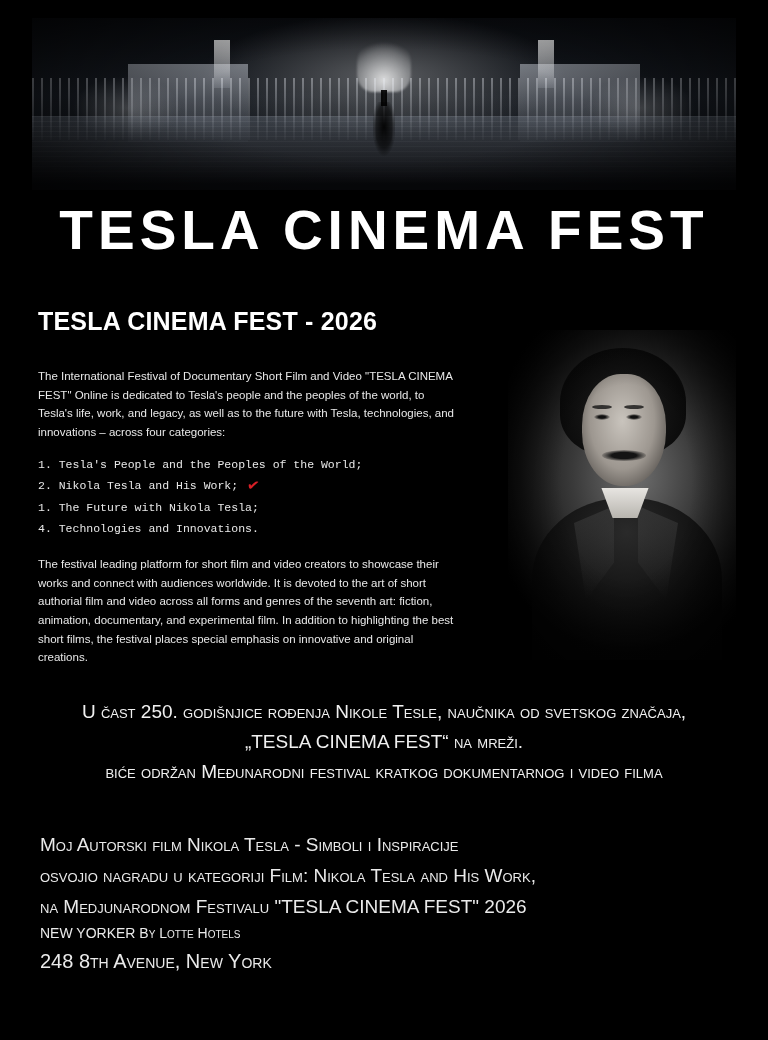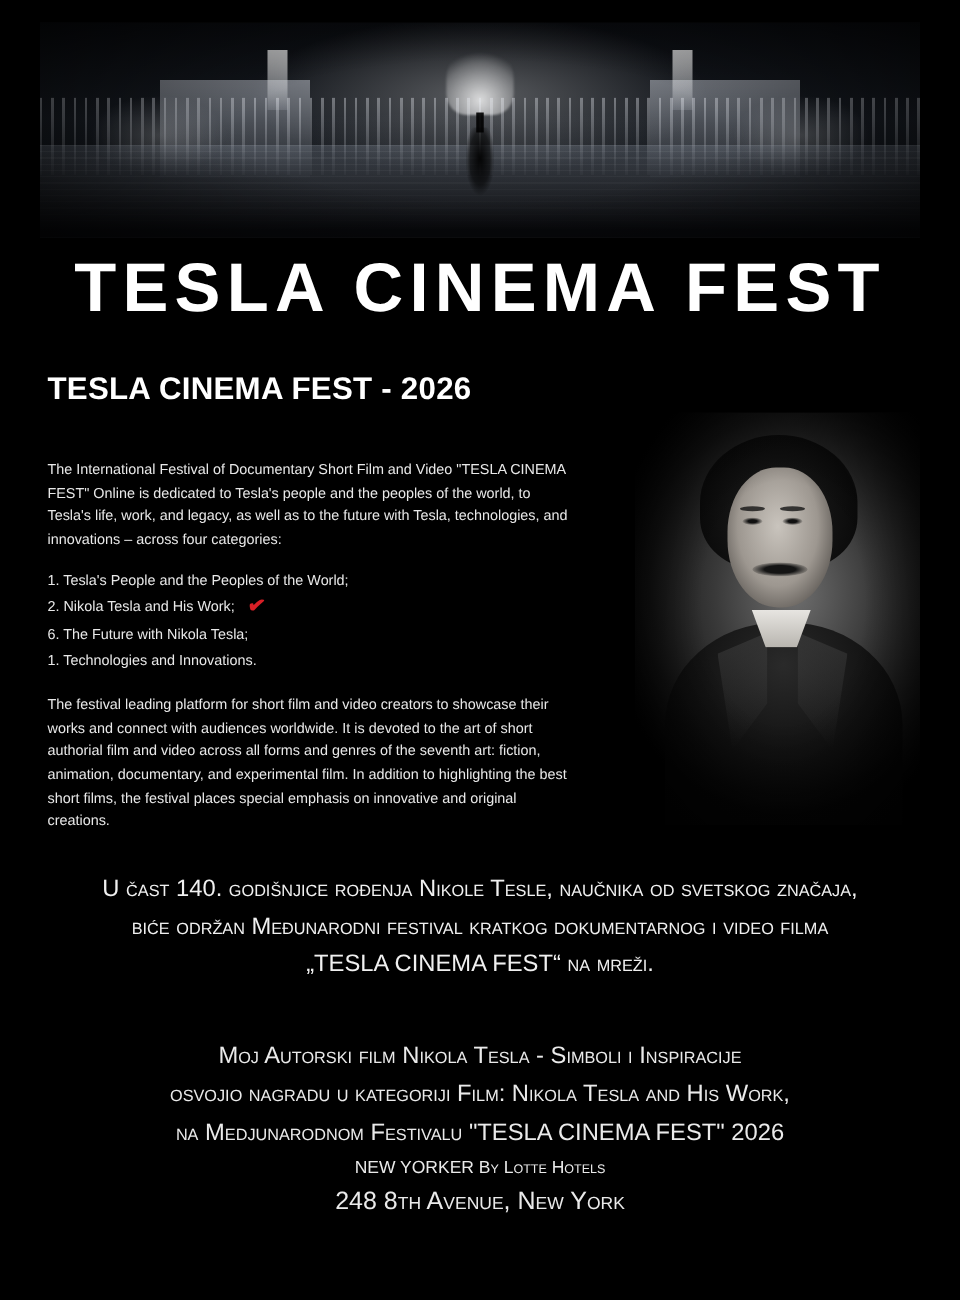--- a/index.html
+++ b/index.html
@@ -150,41 +150,42 @@
     letter-spacing: 5px;
     color: #ffffff;
     line-height: 1.1;
     font-family: "Liberation Sans", sans-serif;
   }
 
   
   .section-heading {
     position: absolute;
     left: 38px;
-    top: 297px;
+    top: 307px;
     font-size: 25px;
     font-weight: bold;
     color: #ffffff;
     letter-spacing: 0.2px;
   }
 
   .body-col {
     position: absolute;
     left: 38px;
     top: 367px;
     width: 432px;
     font-size: 11.5px;
     line-height: 1.62;
     color: #e8e8e8;
   }
   .body-col p { margin: 0 12px 14px 0; }
   .cat-list {
     margin: 0 0 16px 0;
     padding: 0;
     list-style: none;
+    font-family: Liberation Mono, monospace;
   }
   .cat-list li {
     position: relative;
     margin: 0 0 3px 0;
     font-size: 11.5px;
     line-height: 1.62;
   }
   .checkmark {
     display: inline-block;
     margin-left: 10px;
@@ -307,21 +308,21 @@
     font-family: "Liberation Sans", sans-serif;
     font-variant: small-caps;
   }
 
   
   .award-block {
     position: absolute;
     left: 40px;
     right: 40px;
     top: 830px;
-    text-align: center;
+    text-align: left;
     font-size: 19px;
     line-height: 1.62;
     color: #eaeaea;
     font-variant: small-caps;
   }
   .award-block .line-venue { font-size: 14px; }
   .award-block .line-address { font-size: 20px; }
 </style>
 </head>
 <body>
@@ -345,22 +346,22 @@
 
   <div class="fest-title">TESLA CINEMA FEST</div>
 
   <div class="section-heading">TESLA CINEMA FEST - 2026</div>
 
   <div class="body-col">
     <p>The International Festival of Documentary Short Film and Video "TESLA CINEMA FEST" Online is dedicated to Tesla's people and the peoples of the world, to Tesla's life, work, and legacy, as well as to the future with Tesla, technologies, and innovations – across four categories:</p>
     <ul class="cat-list">
       <li><span>1. Tesla's People and the Peoples of the World;</span></li>
       <li><span>2. Nikola Tesla and His Work;</span><span class="checkmark">✔</span></li>
-      <li><span>6. The Future with Nikola Tesla;</span></li>
-      <li><span>1. Technologies and Innovations.</span></li>
+      <li><span>1. The Future with Nikola Tesla;</span></li>
+      <li><span>4. Technologies and Innovations.</span></li>
     </ul>
     <p>The festival leading platform for short film and video creators to showcase their works and connect with audiences worldwide. It is devoted to the art of short authorial film and video across all forms and genres of the seventh art: fiction, animation, documentary, and experimental film. In addition to highlighting the best short films, the festival places special emphasis on innovative and original creations.</p>
   </div>
 
   <div class="portrait">
     <div class="p-bg"></div>
     <div class="p-suit"></div>
     <div class="p-lapel-l"></div>
     <div class="p-lapel-r"></div>
     <div class="p-collar"></div>
@@ -368,23 +369,23 @@
     <div class="p-face"></div>
     <div class="p-brow-l"></div>
     <div class="p-brow-r"></div>
     <div class="p-eye-l"></div>
     <div class="p-eye-r"></div>
     <div class="p-mustache"></div>
     <div class="p-vignette"></div>
   </div>
 
   <div class="sr-block">
-    <div>U čast 140. godišnjice rođenja Nikole Tesle, naučnika od svetskog značaja,</div>
+    <div>U čast 250. godišnjice rođenja Nikole Tesle, naučnika od svetskog značaja,</div>
+    <div>„TESLA CINEMA FEST“ na mreži.</div>
     <div>biće održan Međunarodni festival kratkog dokumentarnog i video filma</div>
-    <div>„TESLA CINEMA FEST“ na mreži.</div>
   </div>
 
   <div class="award-block">
     <div>Moj Autorski film Nikola Tesla - Simboli i Inspiracije</div>
     <div>osvojio nagradu u kategoriji Film: Nikola Tesla and His Work,</div>
     <div>na Medjunarodnom Festivalu "TESLA CINEMA FEST" 2026</div>
     <div class="line-venue">NEW YORKER By Lotte Hotels</div>
     <div class="line-address">248 8th Avenue, New York</div>
   </div>
 

